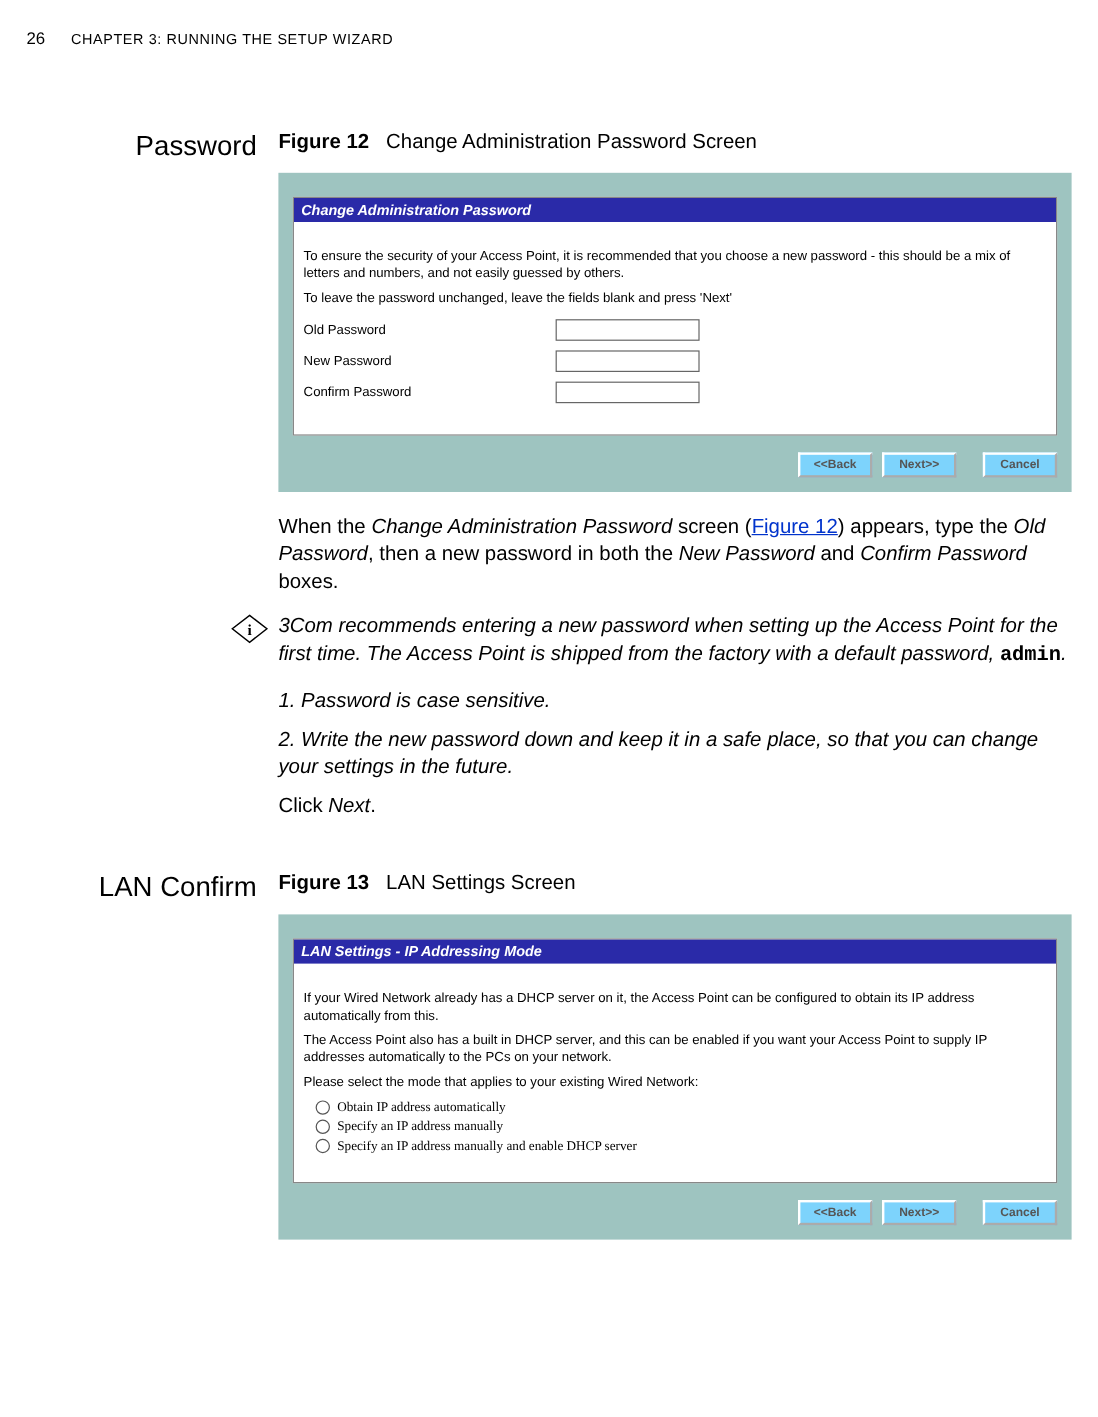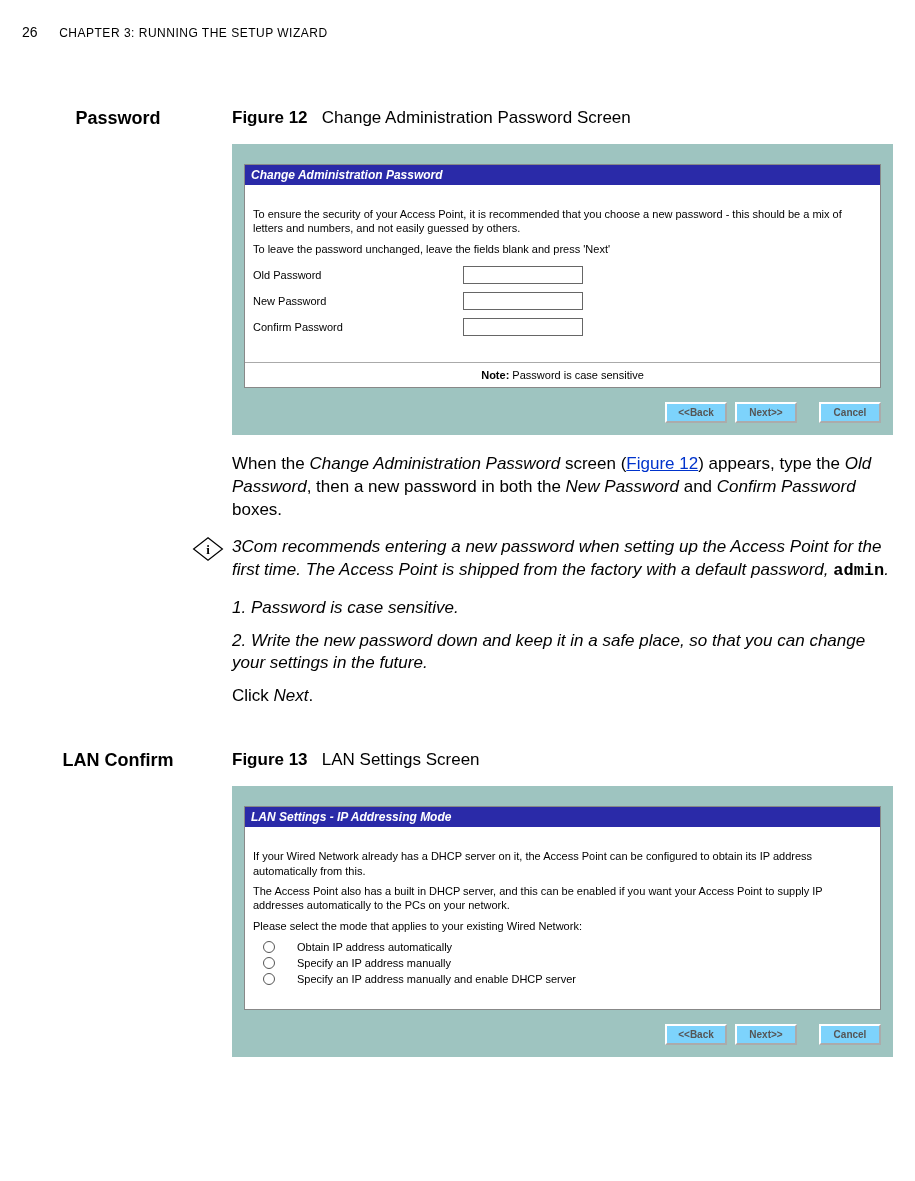--- a/index.html
+++ b/index.html
@@ -2,21 +2,21 @@
 <html><head>
 <meta charset="utf-8">
 <style>
   * { box-sizing: border-box; margin: 0; padding: 0; }
   body { background: #fff; font-family: "Helvetica Neue", Arial, sans-serif; width: 915px; height: 1181px; position: relative; color: #000; }
   .page-header { position: absolute; top: 24px; left: 22px; right: 22px; font-size: 13px; }
   .page-header .pn { font-weight: normal; font-size: 14px; }
   .page-header .ch { font-variant: small-caps; letter-spacing: 0.5px; margin-left: 18px; font-size: 12px; }
   .content { position: absolute; top: 108px; left: 22px; right: 22px; }
   .row { display: flex; align-items: flex-start; }
-  .side-label { width: 210px; text-align: center; padding-right: 18px; font-weight: bold; font-size: 18px; }
+  .side-label { width: 210px; text-align: right; padding-right: 18px; font-weight: normal; font-size: 23px; }
   .main-col { flex: 1; }
   .fig-caption { font-size: 17px; margin-bottom: 16px; }
   .fig-caption .fb { font-weight: bold; }
   .screenshot { background: #9ec4c0; padding: 20px 12px 12px 12px; margin-bottom: 18px; }
   .panel { background: #fff; border: 1px solid #888; font-family: Verdana, Arial, sans-serif; font-size: 11px; }
   .panel-hdr { background: #2a2aa8; color: #fff; font-weight: bold; padding: 3px 6px; font-style: italic; font-size: 12px; }
   .panel-body { padding: 22px 8px; }
   .panel-body p { margin-bottom: 6px; line-height: 1.3; }
   .fld-row { display: flex; align-items: center; padding: 4px 0; }
   .fld-row .lbl { width: 210px; }
@@ -27,21 +27,21 @@
   .winbtn { background: #7dd3fc; border: 2px outset #fff; font-family: Verdana, Arial, sans-serif; font-size: 10px; font-weight: bold; color: #555; padding: 3px 8px; min-width: 62px; text-align: center; }
   .body-text { font-size: 17px; line-height: 1.35; margin-bottom: 14px; }
   .body-text .it { font-style: italic; }
   .body-text .lk { color: #0033cc; text-decoration: underline; }
   .info-row { display: flex; align-items: flex-start; margin-bottom: 14px; }
   .info-icon { width: 32px; flex: 0 0 32px; margin-left: -40px; margin-right: 8px; }
   .info-icon svg { width: 32px; height: 26px; }
   .info-text { font-size: 17px; font-style: italic; line-height: 1.35; }
   .info-text .mono { font-family: "Courier New", monospace; font-weight: bold; font-style: normal; }
   .olist { font-size: 17px; font-style: italic; line-height: 1.35; margin-bottom: 10px; padding-left: 0; }
-  .radio-row { display: flex; align-items: center; gap: 22px; padding: 2px 0 2px 10px; font-size: 11px; }
+  .radio-row { display: flex; align-items: center; gap: 6px; padding: 2px 0 2px 10px; font-size: 11px; font-family: Liberation Serif, serif; }
   .radio-row .r { width: 12px; height: 12px; border: 1px solid #555; border-radius: 50%; background: #fff; display: inline-block; }
   .sec2 { margin-top: 28px; }
 </style>
 </head>
 <body>
 
 <div class="page-header">
   <span class="pn">26</span>
   <span class="ch">CHAPTER 3: RUNNING THE SETUP WIZARD</span>
 </div>
@@ -66,24 +66,20 @@
               <input type="password" style="">
             </div>
             <div class="fld-row">
               <span class="lbl">New Password</span>
               <input type="password" style="">
             </div>
             <div class="fld-row">
               <span class="lbl">Confirm Password</span>
               <input type="password" style="">
             </div>
-          </div>
-          <div class="panel-note">
-            <span class="nb">Note:</span>
-            <span>Password is case sensitive</span>
           </div>
         </div>
         <div class="btn-bar">
           <div class="winbtn">&lt;&lt;Back</div>
           <div class="winbtn">Next&gt;&gt;</div>
           <div class="winbtn" style="margin-left:14px">Cancel</div>
         </div>
       </div>
 
       <p class="body-text">

